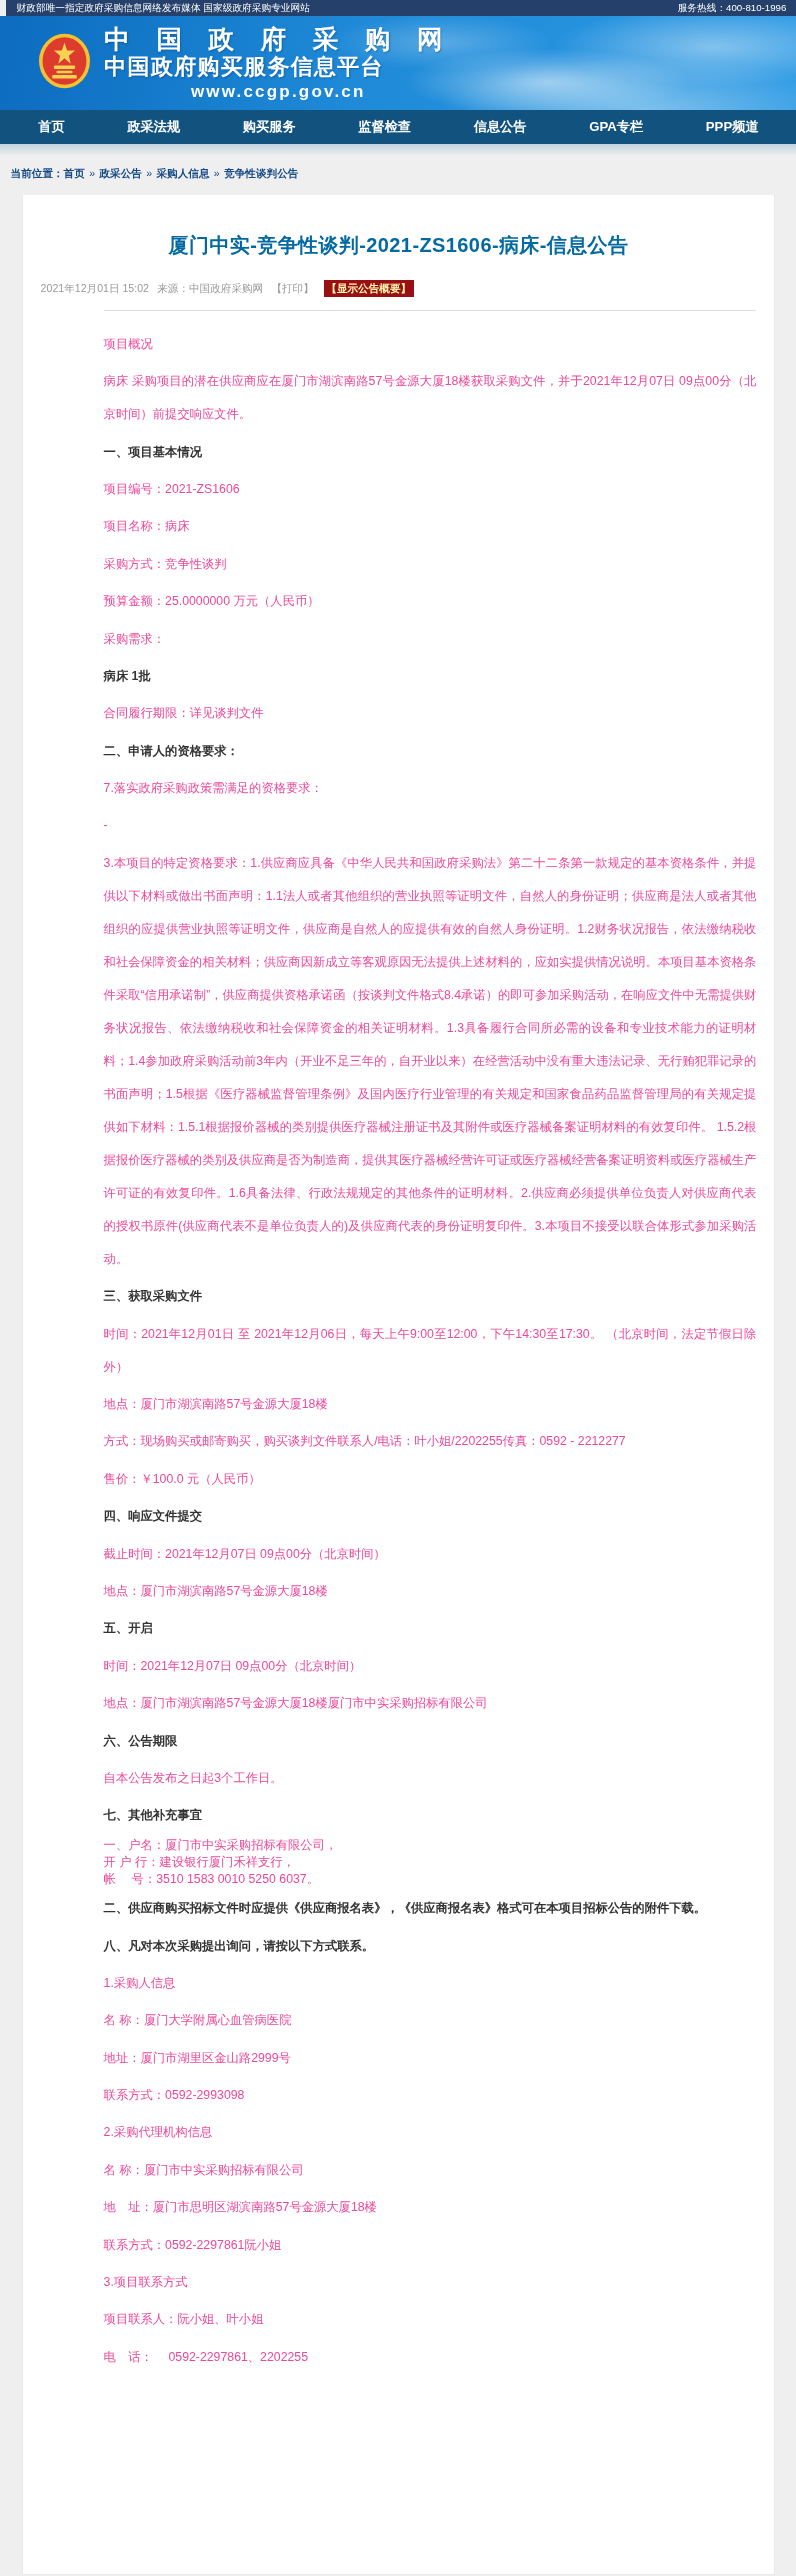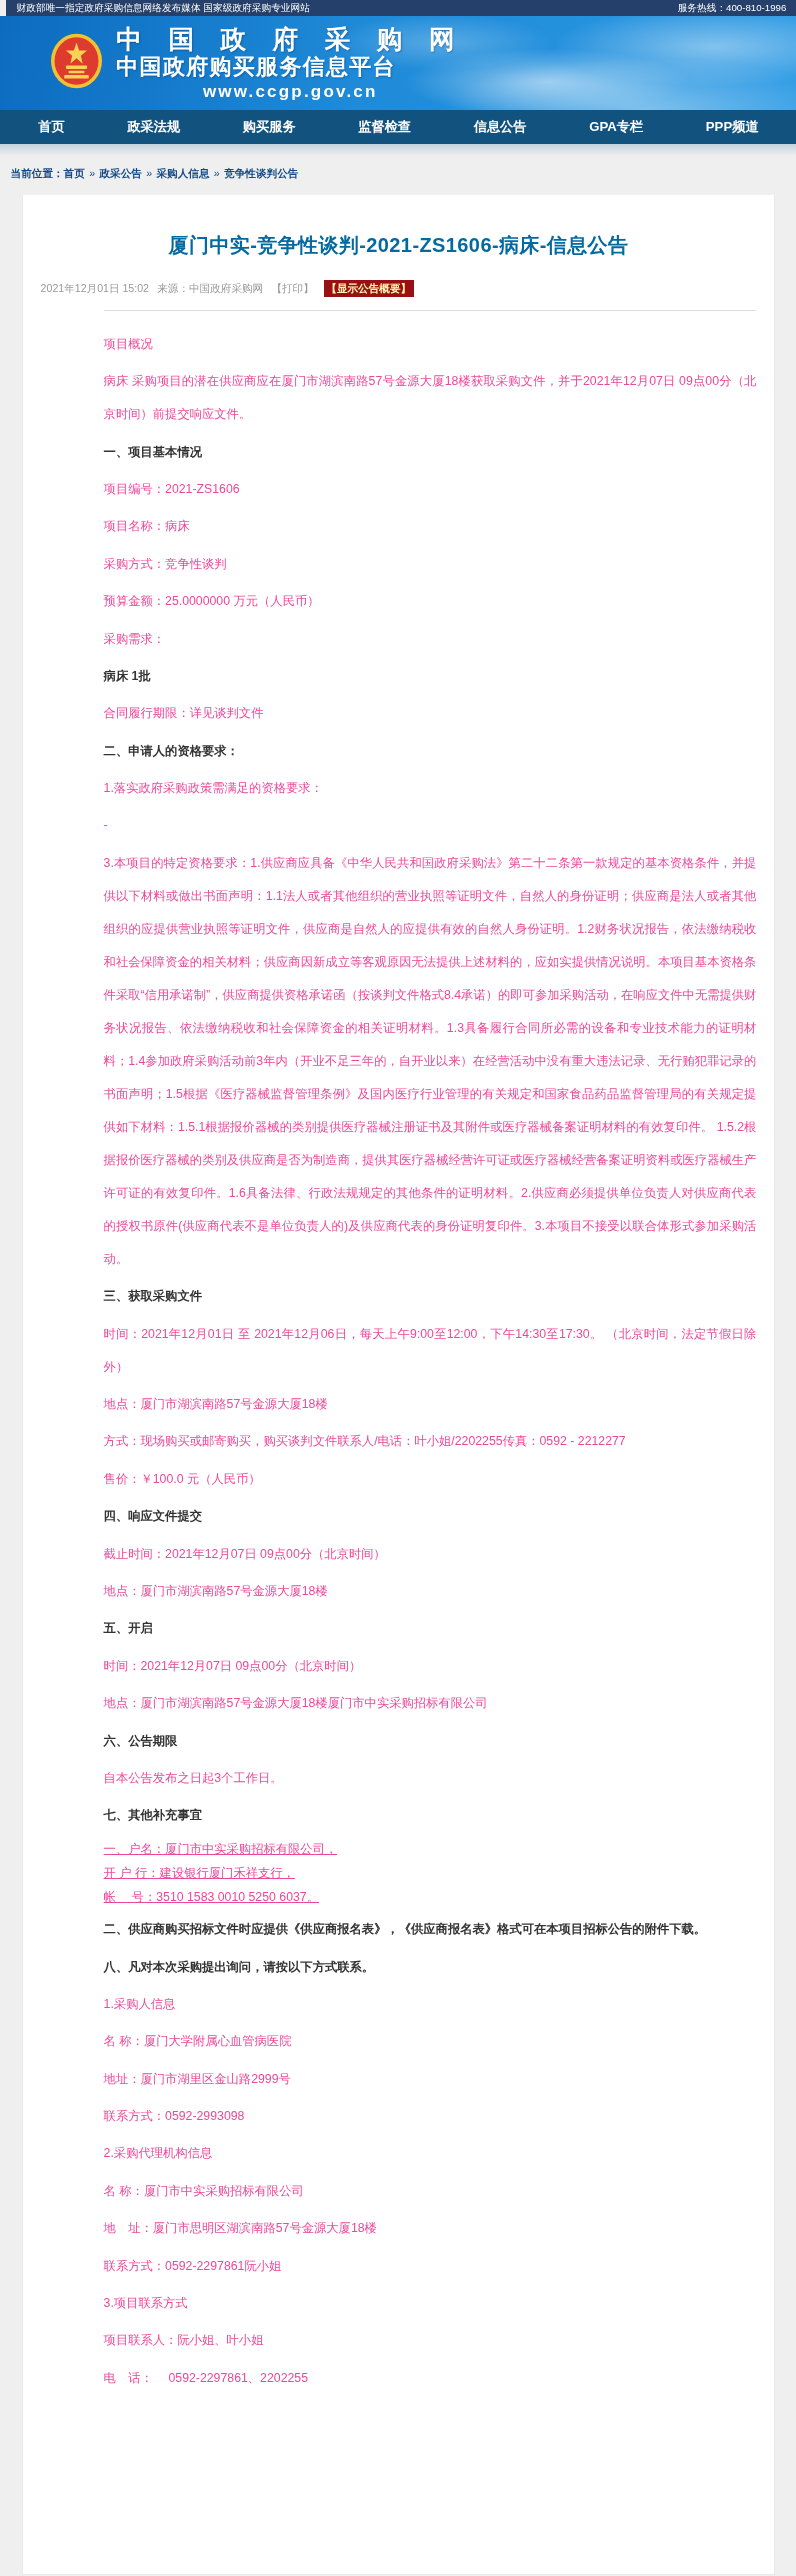--- a/index.html
+++ b/index.html
@@ -26,21 +26,20 @@
   .banner {
     height: 94px;
     position: relative;
     overflow: hidden;
     background-image:
       radial-gradient(ellipse 203px 48px at 547px 66px, rgba(255,255,255,.50), rgba(255,255,255,0) 70%),
       radial-gradient(ellipse 229px 57px at 714px 31px, rgba(255,255,255,.42), rgba(255,255,255,0) 70%),
       radial-gradient(ellipse 282px 71px at 644px 93px, rgba(230,247,255,.45), rgba(255,255,255,0) 72%),
       radial-gradient(ellipse 159px 40px at 441px 26.4px, rgba(255,255,255,.25), rgba(255,255,255,0) 70%),
       linear-gradient(100deg, #0d6cbf 0%, #1e8ad8 45%, #2d9ae4 100%);
-    padding-left: 12px;
   }
   .logo-area {
     display: flex;
     align-items: center;
     gap: 12.3px;
     padding: 8px 0 0 37px;
     color: #fff;
     text-decoration: none;
     width: 547px;
   }
@@ -111,21 +110,21 @@
   .divider { border-top: 0.9px solid #dcdcdc; margin-top: 12.3px; }
   .article-body p {
     font-size: 12.3px;
     line-height: 33px;
     margin: 4.4px 0;
     text-align: justify;
     color: #ec4899;
   }
   .article-body p:first-of-type { margin-top: 17px; }
   .article-body p.bold { font-weight: bold; color: #333; }
-  .article-body p.tight { line-height: 24px; text-decoration: underline; }
+  .article-body p.tight { line-height: 17px; }
 </style>
 </head>
 <body>
 
 <div class="topbar">
   <span>财政部唯一指定政府采购信息网络发布媒体 国家级政府采购专业网站</span>
   <span>服务热线：400-810-1996</span>
 </div>
 
 <div class="banner">
@@ -178,21 +177,21 @@
       <p>病床 采购项目的潜在供应商应在厦门市湖滨南路57号金源大厦18楼获取采购文件，并于2021年12月07日 09点00分（北京时间）前提交响应文件。</p>
       <p class="bold">一、项目基本情况</p>
       <p>项目编号：2021-ZS1606</p>
       <p>项目名称：病床</p>
       <p>采购方式：竞争性谈判</p>
       <p>预算金额：25.0000000 万元（人民币）</p>
       <p>采购需求：</p>
       <p class="bold">病床 1批</p>
       <p>合同履行期限：详见谈判文件</p>
       <p class="bold">二、申请人的资格要求：</p>
-      <p>1.落实政府采购政策需满足的资格要求：</p>
+      <p>7.落实政府采购政策需满足的资格要求：</p>
       <p>-</p>
       <p>3.本项目的特定资格要求：1.供应商应具备《中华人民共和国政府采购法》第二十二条第一款规定的基本资格条件，并提供以下材料或做出书面声明：1.1法人或者其他组织的营业执照等证明文件，自然人的身份证明；供应商是法人或者其他组织的应提供营业执照等证明文件，供应商是自然人的应提供有效的自然人身份证明。1.2财务状况报告，依法缴纳税收和社会保障资金的相关材料；供应商因新成立等客观原因无法提供上述材料的，应如实提供情况说明。本项目基本资格条件采取“信用承诺制”，供应商提供资格承诺函（按谈判文件格式8.4承诺）的即可参加采购活动，在响应文件中无需提供财务状况报告、依法缴纳税收和社会保障资金的相关证明材料。1.3具备履行合同所必需的设备和专业技术能力的证明材料；1.4参加政府采购活动前3年内（开业不足三年的，自开业以来）在经营活动中没有重大违法记录、无行贿犯罪记录的书面声明；1.5根据《医疗器械监督管理条例》及国内医疗行业管理的有关规定和国家食品药品监督管理局的有关规定提供如下材料：1.5.1根据报价器械的类别提供医疗器械注册证书及其附件或医疗器械备案证明材料的有效复印件。 1.5.2根据报价医疗器械的类别及供应商是否为制造商，提供其医疗器械经营许可证或医疗器械经营备案证明资料或医疗器械生产许可证的有效复印件。1.6具备法律、行政法规规定的其他条件的证明材料。2.供应商必须提供单位负责人对供应商代表的授权书原件(供应商代表不是单位负责人的)及供应商代表的身份证明复印件。3.本项目不接受以联合体形式参加采购活动。</p>
       <p class="bold">三、获取采购文件</p>
       <p>时间：2021年12月01日  至 2021年12月06日，每天上午9:00至12:00，下午14:30至17:30。 （北京时间，法定节假日除外）</p>
       <p>地点：厦门市湖滨南路57号金源大厦18楼</p>
       <p>方式：现场购买或邮寄购买，购买谈判文件联系人/电话：叶小姐/2202255传真：0592 - 2212277</p>
       <p>售价：￥100.0 元（人民币）</p>
       <p class="bold">四、响应文件提交</p>
       <p>截止时间：2021年12月07日 09点00分（北京时间）</p>
       <p>地点：厦门市湖滨南路57号金源大厦18楼</p>

